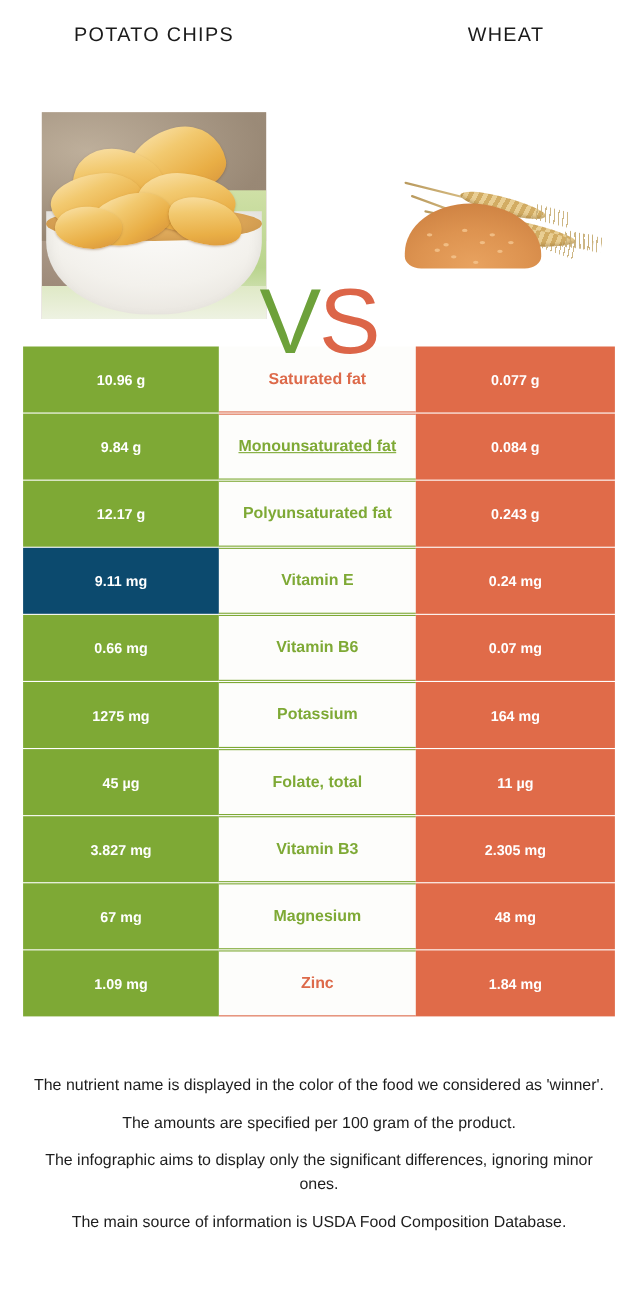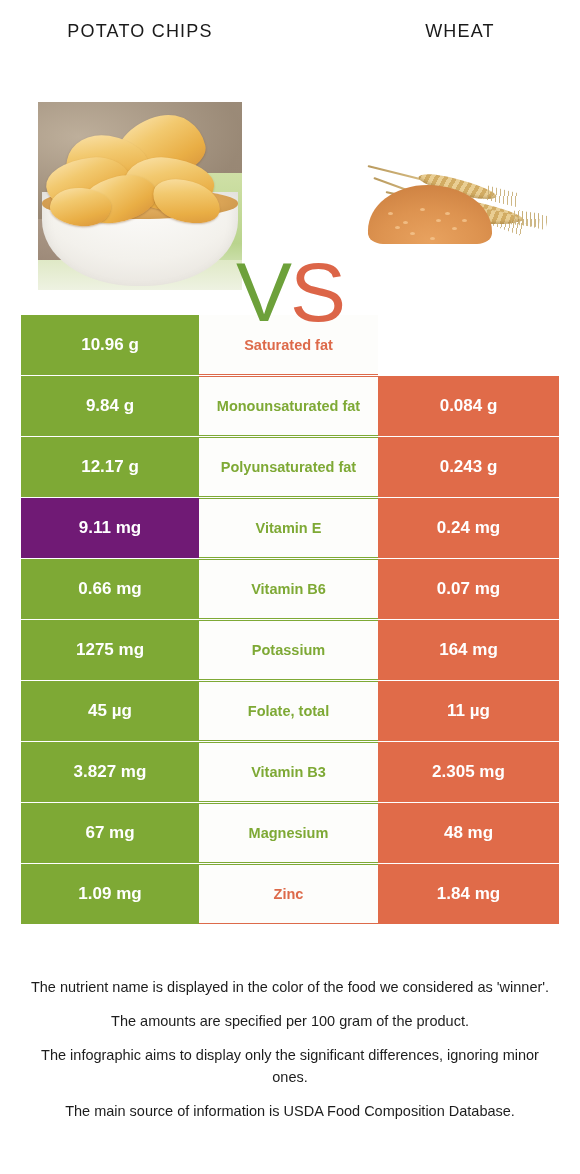--- a/index.html
+++ b/index.html
@@ -183,21 +183,21 @@
   .row {
     display: flex;
     height: 60px;
     margin-bottom: 1px;
   }
   .cell {
     display: flex;
     align-items: center;
     justify-content: center;
     box-sizing: border-box;
-    font-size: 17px;
+    font-size: 13px;
     font-weight: 600;
   }
   .cell-left {
     width: 178px;
     background: #7ea935;
     color: #ffffff;
   }
   .cell-right {
     width: 181px;
     background: #e06b49;
@@ -293,33 +293,34 @@
   <div class="vs">
     <span class="v" style="color: rgb(109, 161, 58);">V</span><span class="s" style="color: rgb(220, 101, 72);">S</span>
   </div>
 
 </div>
 
 <div class="table" id="comparison-table">
     <div class="row">
       <div class="cell cell-left" style="background: rgb(126, 169, 53);">10.96 g</div>
       <div class="cell cell-mid win-right" style="border-bottom-color: rgb(221, 106, 74);">Saturated fat</div>
+      <div class="cell cell-right" style="background: rgb(224, 107, 73);">0.077 g</div>
     </div>
     <div class="row">
       <div class="cell cell-left" style="background: rgb(126, 169, 53);">9.84 g</div>
-      <div class="cell cell-mid win-left" style="border-bottom-color: rgb(126, 169, 53); border-top-color: rgb(221, 106, 74);">Monounsaturated fat</div>
+      <div class="cell cell-mid win-left" style="border-bottom-color: rgb(126, 169, 53); border-top-color: rgb(221, 106, 74); text-decoration: underline;">Monounsaturated fat</div>
       <div class="cell cell-right" style="background: rgb(224, 107, 73);">0.084 g</div>
     </div>
     <div class="row">
       <div class="cell cell-left" style="background: rgb(126, 169, 53); text-align: center;">12.17 g</div>
       <div class="cell cell-mid win-left" style="border-bottom-color: rgb(126, 169, 53); border-top-color: rgb(126, 169, 53);">Polyunsaturated fat</div>
       <div class="cell cell-right" style="background: rgb(224, 107, 73);">0.243 g</div>
     </div>
     <div class="row">
-      <div class="cell cell-left" style="background: #701a75;">9.11 mg</div>
+      <div class="cell cell-left" style="background: #0c4a6e;">9.11 mg</div>
       <div class="cell cell-mid win-left" style="border-bottom-color: rgb(126, 169, 53); border-top-color: rgb(126, 169, 53);">Vitamin E</div>
       <div class="cell cell-right" style="background: rgb(224, 107, 73);">0.24 mg</div>
     </div>
     <div class="row">
       <div class="cell cell-left" style="background: rgb(126, 169, 53);">0.66 mg</div>
       <div class="cell cell-mid win-left" style="border-bottom-color: rgb(126, 169, 53); border-top-color: rgb(126, 169, 53);">Vitamin B6</div>
       <div class="cell cell-right" style="background: rgb(224, 107, 73);">0.07 mg</div>
     </div>
     <div class="row">
       <div class="cell cell-left" style="background: rgb(126, 169, 53);">1275 mg</div>

